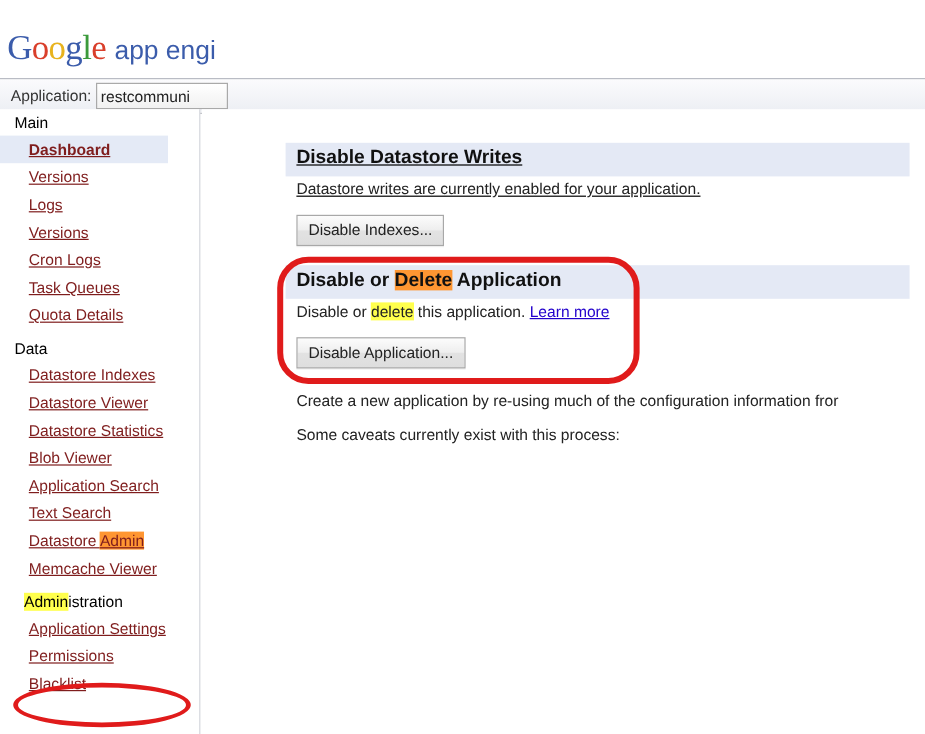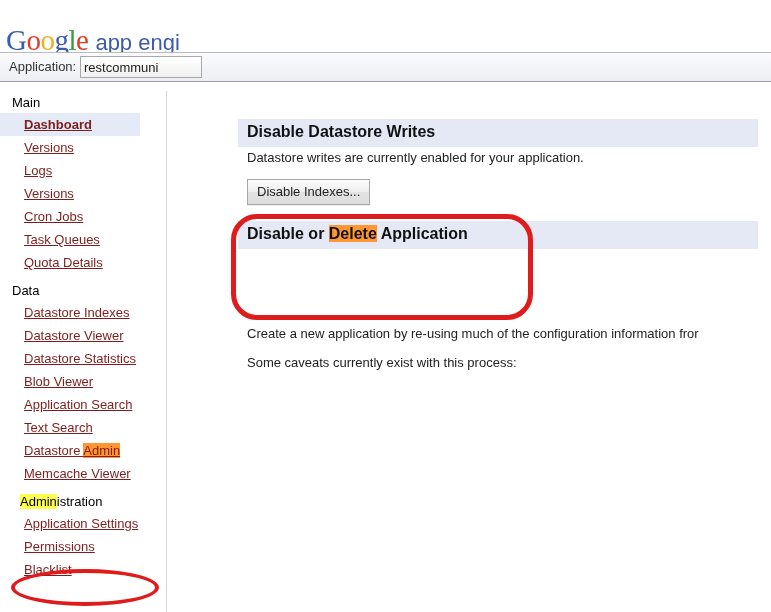--- a/index.html
+++ b/index.html
@@ -37,34 +37,34 @@
   .appengine {
     font-family: "Liberation Sans", sans-serif;
     font-size: 22px;
     color: #3B5CAB;
     letter-spacing: 0px;
     padding-left: 7px;
   }
 
   
   .appbar {
-    position: absolute; left: 0; top: 30px; width: 771px; height: 30px;
+    position: absolute; left: 0; top: 43px; width: 771px; height: 30px;
     background: linear-gradient(to bottom, #fbfbfd 0%, #eceef3 100%);
     border-top: 1px solid #b9bcc4;
     border-bottom: 1px solid #9a9da6;
     overflow: hidden;
     padding-left: 36px;
   }
   .appbar-label {
     position: absolute; left: 9px; top: 6px;
     font-size: 13px; color: #333;
   }
   .app-select {
     position: absolute; left: 80px; top: 3px;
-    width: 122px; height: 22px;
+    width: 110px; height: 22px;
     border: 1px solid #a9a9a9;
     background: linear-gradient(to bottom,#ffffff 0%, #f1f1f1 100%);
     font-size: 13px; color: #222;
     padding: 2px 3px;
     overflow: hidden; white-space: nowrap;
     line-height: 17px;
   }
 
   
   .sidebar {
@@ -168,21 +168,21 @@
     <div class="app-select">restcommuni</div>
   </div>
 
   <div class="sidebar">
 
     <div class="nav-group-title">Main</div>
     <div class="nav-item selected"><span class="lnk">Dashboard</span></div>
     <div class="nav-item"><span class="lnk">Versions</span></div>
     <div class="nav-item"><span class="lnk">Logs</span></div>
     <div class="nav-item"><span class="lnk">Versions</span></div>
-    <div class="nav-item"><span class="lnk">Cron Jobs</span></div>
+    <div class="nav-item"><span class="lnk">Cron Logs</span></div>
     <div class="nav-item"><span class="lnk">Task Queues</span></div>
     <div class="nav-item"><span class="lnk">Quota Details</span></div>
 
     <div class="nav-group-title" style="padding-top:9px;">Data</div>
     <div class="nav-item"><span class="lnk">Datastore Indexes</span></div>
     <div class="nav-item"><span class="lnk">Datastore Viewer</span></div>
     <div class="nav-item"><span class="lnk">Datastore Statistics</span></div>
     <div class="nav-item"><span class="lnk">Blob Viewer</span></div>
     <div class="nav-item"><span class="lnk">Application Search</span></div>
     <div class="nav-item"><span class="lnk">Text Search</span></div>
@@ -190,30 +190,34 @@
     <div class="nav-item"><span class="lnk">Memcache Viewer</span></div>
 
     <div class="nav-group-title" style="padding-top:9px;padding-left:20px;"><span class="hl-yellow">Admin</span>istration</div>
     <div class="nav-item"><span class="lnk">Application Settings</span></div>
     <div class="nav-item"><span class="lnk">Permissions</span></div>
     <div class="nav-item"><span class="lnk">Blacklist</span></div>
   </div>
 
   <div class="content">
 
-    <div class="section" style="top: 28px;">
+    <div class="section" style="top: 28px; text-decoration: underline;">
       <div class="sec-header">Disable Datastore Writes</div>
       <div class="sec-body">
         <p>Datastore writes are currently enabled for your application.</p>
         <span class="gbtn">Disable Indexes...</span>
       </div>
     </div>
 
     <div class="section" style="top: 130px;">
       <div class="sec-header">Disable or <span class="hl-orange">Delete</span> Application</div>
+      <div class="sec-body">
+        <p>Disable or <span class="hl-yellow">delete</span> this application. <span class="learn-link">Learn more</span></p>
+        <span class="gbtn">Disable Application...</span>
+      </div>
     </div>
 
     <div class="section" style="top: 232px;">
       <div class="sec-body">
         <p>Create a new application by re-using much of the configuration information fror</p>
         <p>Some caveats currently exist with this process:</p>
       </div>
     </div>
   </div>
 

